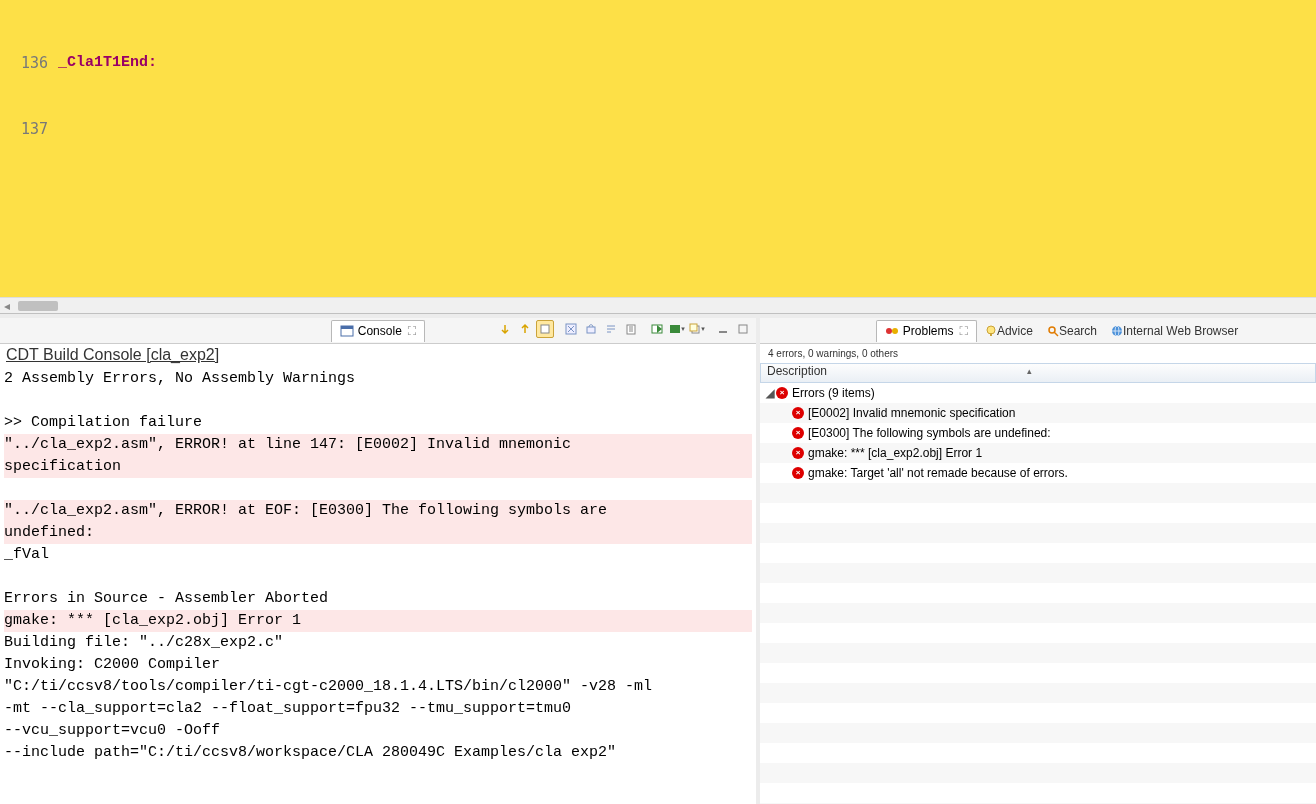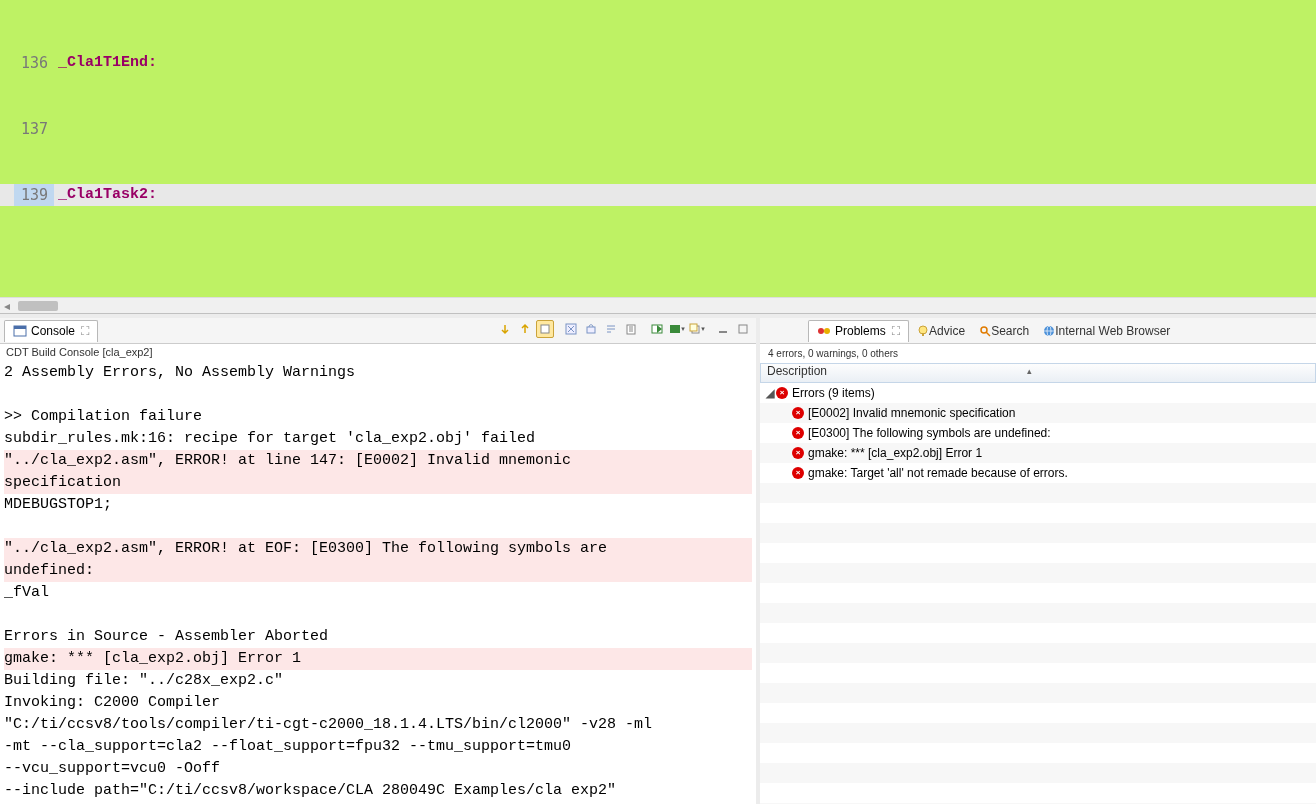--- a/index.html
+++ b/index.html
@@ -1,39 +1,39 @@
 <!DOCTYPE html>
 <html><head>
 <meta charset="utf-8">
 <style>
 * { margin: 0; padding: 0; box-sizing: border-box; }
 body { font-family: "Segoe UI", Tahoma, sans-serif; font-size: 12px; background: #fff; height: 804px; width: 1316px; overflow: hidden; display: flex; flex-direction: column; }
-.editor-pane { height: 314px; overflow: hidden; position: relative; background: #bef264; border-bottom: 1px solid #c0c0c0; }
+.editor-pane { height: 314px; overflow: hidden; position: relative; background: #fde047; border-bottom: 1px solid #c0c0c0; }
 .code-area { margin-left: 0; font-family: Consolas, "Courier New", monospace; font-size: 15px; line-height: 22px; white-space: pre; }
 .code-line { display: flex; align-items: center; height: 22px; }
 .marker-col { width: 14px; display:inline-flex; align-items:center; justify-content:center; }
 .line-num { display: inline-block; width: 40px; text-align: right; color: #787878; padding-right: 6px; font-family: Consolas, monospace; }
 .code-content { padding-left: 4px; }
 .label { color: #990066; font-weight: bold; }
 .highlighted-label-line { background: #e8e8e8; }
 .hscroll { position:absolute; bottom:0; left:0; right:0; height:16px; background:#f0f0f0; border-top:1px solid #ddd; display:flex; align-items:center; }
 .hscroll .thumb { width:40px; height:10px; background:#c0c0c0; margin-left:4px; border-radius:2px; }
 
 .bottom-split { flex:1; display:flex; border-top: 4px solid #ececec;}
 .console-panel { width: 760px; display:flex; flex-direction:column; border-right: 4px solid #ececec; }
 .problems-panel { flex:1; display:flex; flex-direction:column; }
 
-.view-tabbar { height: 26px; background: #f5f5f5; border-bottom:1px solid #ccc; display:flex; align-items:center; padding: 0 4px; position:relative; }
+.view-tabbar { height: 26px; background: #f5f5f5; border-bottom:1px solid #ccc; display:flex; align-items:center; padding: 0 4px; position:relative;justify-content:center; }
 .view-tab { display:inline-flex; align-items:center; gap:4px; padding:2px 8px; background:#fff; border:1px solid #b8b8b8; border-bottom:none; height:22px; border-radius: 2px 2px 0 0; }
 .view-tab .icon { width:14px; height:14px; display:inline-flex; }
 .toolbar-right { position:absolute; right:4px; top:2px; display:flex; gap:2px; align-items:center; }
 .tb-btn { width:18px; height:18px; display:inline-flex; align-items:center; justify-content:center; cursor:pointer; border-radius:2px; }
 .tb-sep { width:4px; }
 
-.console-sub { padding: 2px 6px; font-size:11px; color:#333; }
+.console-sub { padding: 2px 6px; font-size:16px; color:#333;text-decoration:underline; }
 .console-body { flex:1; overflow-y:scroll; font-family: Consolas, "Courier New", monospace; font-size:15px; line-height:22px; padding:2px 4px; position:relative; }
 .console-body .err-line { background:#fde7e7; }
 
 .problems-summary { padding: 4px 8px; font-size:10px; color:#333; }
 .problems-header { display:flex; background: linear-gradient(#fdfdfd,#eaeff5); border:1px solid #c5d6e8; height:20px; align-items:flex-start; }
 .problems-header .col { flex:1; padding:0 6px; font-size:12px; color:#333; }
 .problems-header .sort-tri { color:#666; font-size:9px; margin-left:auto; }
 .problems-tree { flex:1; background:#fff; overflow:auto; background-image: linear-gradient(#fff 20px,#f7f7f7 20px,#f7f7f7 40px); background-size: 100% 40px; }
 .tree-row { display:flex; align-items:center; height:20px; padding-left:4px; }
 .tree-row .expander { width:12px; text-align:center; color:#555; cursor:pointer; }
@@ -52,25 +52,20 @@
     <div class="code-line" style="margin-top:-14px;">
       <span class="marker-col"></span>
       <span class="line-num">136</span>
       <span class="code-content"><span class="label">_Cla1T1End:</span></span>
     </div>
     <div class="code-line">
       <span class="marker-col"></span>
       <span class="line-num">137</span>
       <span class="code-content"></span>
     </div>
-    <div class="code-line highlighted-label-line">
-      <span class="marker-col"></span>
-      <span class="line-num" style="background:#c0d8f0;">139</span>
-      <span class="code-content"><span class="label">_Cla1Task2:</span></span>
-    </div>
     
     
     
     
     
     
     
     
     
     
@@ -167,24 +162,22 @@
               <rect x="2" y="2" width="8" height="8" fill="none" stroke="#888"></rect>
             </svg>
           </span>
       </div>
     </div>
     <div class="console-sub">CDT Build Console [cla_exp2]</div>
     <div class="console-body" id="console-body">
         <div>2 Assembly Errors, No Assembly Warnings</div>
         <div>&nbsp;</div>
         <div>&gt;&gt; Compilation failure</div>
-        <div>subdir_rules.mk:16: recipe for target 'cla_exp2.obj' failed</div>
         <div class="err-line">"../cla_exp2.asm", ERROR!   at line 147: [E0002] Invalid mnemonic</div>
         <div class="err-line">specification</div>
-        <div>        MDEBUGSTOP1;</div>
         <div>&nbsp;</div>
         <div class="err-line">"../cla_exp2.asm", ERROR!   at EOF: [E0300] The following symbols are</div>
         <div class="err-line">undefined:</div>
         <div>  _fVal</div>
         <div>&nbsp;</div>
         <div>Errors in Source - Assembler Aborted</div>
         <div class="err-line">gmake: *** [cla_exp2.obj] Error 1</div>
         <div>Building file: "../c28x_exp2.c"</div>
         <div>Invoking: C2000 Compiler</div>
         <div>"C:/ti/ccsv8/tools/compiler/ti-cgt-c2000_18.1.4.LTS/bin/cl2000" -v28 -ml</div>

